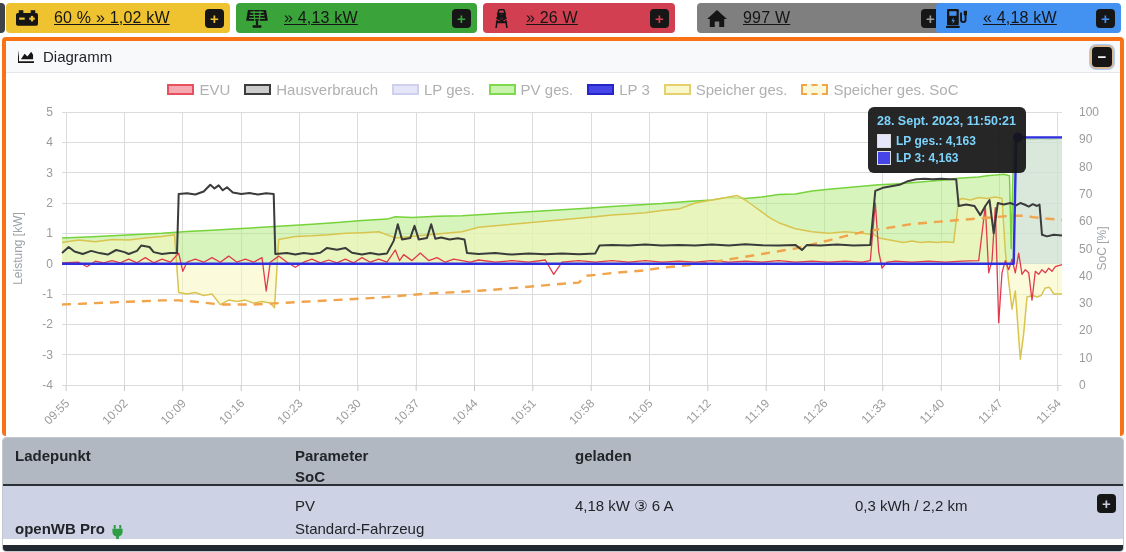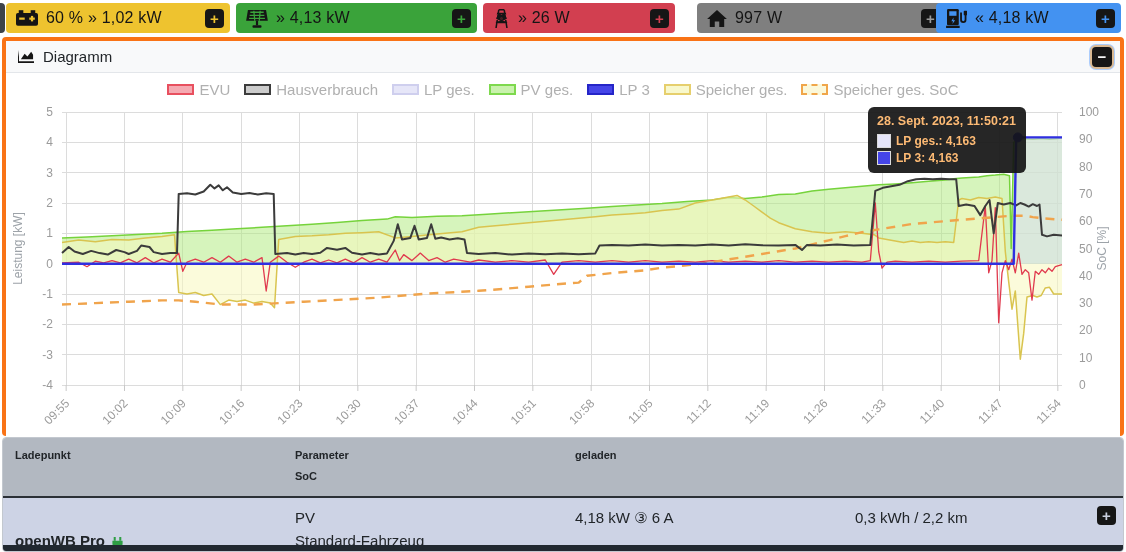--- a/index.html
+++ b/index.html
@@ -3,21 +3,21 @@
 <meta charset="utf-8">
 <style>
   html,body{margin:0;padding:0;background:#fff;font-family:"Liberation Sans",sans-serif;}
   #app{position:relative;width:1126px;height:552px;background:#fff;overflow:hidden;}
 
   
   #badge-bar{position:absolute;left:0;top:0;width:1126px;height:36px;background:#fff;}
   .nav-fragment{position:absolute;left:0;top:3px;width:5px;height:30px;background:#3d4349;border-radius:0 4px 4px 0;}
   .badge{position:absolute;top:3px;height:30px;border-radius:4px;display:flex;align-items:center;
          padding:0 6px 0 10px;box-sizing:border-box;color:#151515;font-size:16px;cursor:pointer;}
-  .badge .lbl{white-space:nowrap;margin-left:8px;letter-spacing:.2px;}
+  .badge .lbl{white-space:nowrap;margin-left:16px;letter-spacing:.2px;text-decoration:underline;}
   .badge svg{flex:0 0 auto;}
   .plus-btn{margin-left:auto;width:19px;height:19px;background:#161616;border:none;border-radius:4px;
             display:flex;align-items:center;justify-content:center;font-size:15px;font-weight:bold;
             line-height:1;cursor:pointer;padding:0;font-family:"Liberation Sans",sans-serif;}
   .b-yellow{left:6px;width:224px;background:#eec32f;}   .b-yellow .plus-btn{color:#eec32f;}
   .b-green{left:236px;width:241px;background:#3aa33a;}  .b-green .plus-btn{color:#3aa33a;}
   .b-red{left:483px;width:192px;background:#d23f50;}    .b-red .plus-btn{color:#d23f50;}
   .b-gray{left:697px;width:249px;background:#7f7f7f;}   .b-gray .plus-btn{color:#9a9a9a;}
   .b-blue{left:936px;width:185px;background:#4392f1;}   .b-blue .plus-btn{color:#4392f1;}
 
@@ -32,30 +32,30 @@
                 justify-content:center;cursor:pointer;box-shadow:0 0 0 2px rgba(255,170,60,.55), 0 0 0 3px rgba(80,150,255,.45);padding:0;}
   #chart-body{position:relative;width:100%;height:366px;background:#fff;}
   #legend{position:absolute;left:0;top:8px;width:100%;display:flex;justify-content:center;gap:14px;}
   .leg-item{display:flex;align-items:center;gap:5px;cursor:pointer;}
   .leg-swatch{width:27px;height:11px;box-sizing:border-box;}
   .leg-label{font-size:15px;color:#b0b0b0;white-space:nowrap;}
   #plot-wrap{position:absolute;left:0;top:0;width:1122px;height:366px;}
 
   
   #chart-tooltip{position:absolute;left:862px;top:34px;background:rgba(20,20,20,.92);border-radius:6px;
-                 padding:7px 10px 8px 9px;color:#fdba74;z-index:5;}
+                 padding:7px 10px 8px 9px;color:#7dd3fc;z-index:5;}
   #chart-tooltip .tt-title{font-size:12.5px;font-weight:bold;white-space:nowrap;margin-bottom:6px;}
   .tt-row{display:flex;align-items:center;gap:5px;font-size:12px;font-weight:bold;margin-top:3px;white-space:nowrap;}
   .tt-swatch{width:12px;height:12px;display:inline-block;border:1px solid #dcdcdc;}
 
   
   #table-card{position:absolute;left:2px;top:437px;width:1122px;height:115px;box-sizing:border-box;
               border:1px solid #c3c8cf;border-radius:4px;overflow:hidden;background:#fff;}
-  #table-head{display:grid;grid-template-columns:25% 25% 25% 25%;background:#b2b8c1;height:58px;
-              font-size:11px;font-weight:bold;color:#212529;}
+  #table-head{display:grid;grid-template-columns:25% 25% 25% 25%;background:#b2b8c1;height:46px;
+              font-size:15px;font-weight:bold;color:#212529;}
   #table-head .hc{padding:7px 0 0 12px;line-height:21px;}
   #lp-row{position:relative;display:grid;grid-template-columns:25% 25% 25% 25%;height:53px;background:#cdd3e5;
           border-top:2px solid #2b3036;font-size:15px;color:#212529;}
   #lp-row .rc{padding:8px 0 0 12px;line-height:23px;}
   #lp-row .rc.name{font-weight:bold;display:flex;align-items:flex-end;padding-top:10px;gap:6px;}
   #row-plus{position:absolute;right:7px;top:8px;width:19px;height:19px;background:#161616;color:#c9cfdf;
             border:none;border-radius:4px;font-size:15px;font-weight:bold;display:flex;align-items:center;
             justify-content:center;cursor:pointer;padding:0;}
   #footer-strip{position:absolute;left:0;bottom:0;width:100%;height:6px;background:#212830;}
   .twoline span{display:block;}

